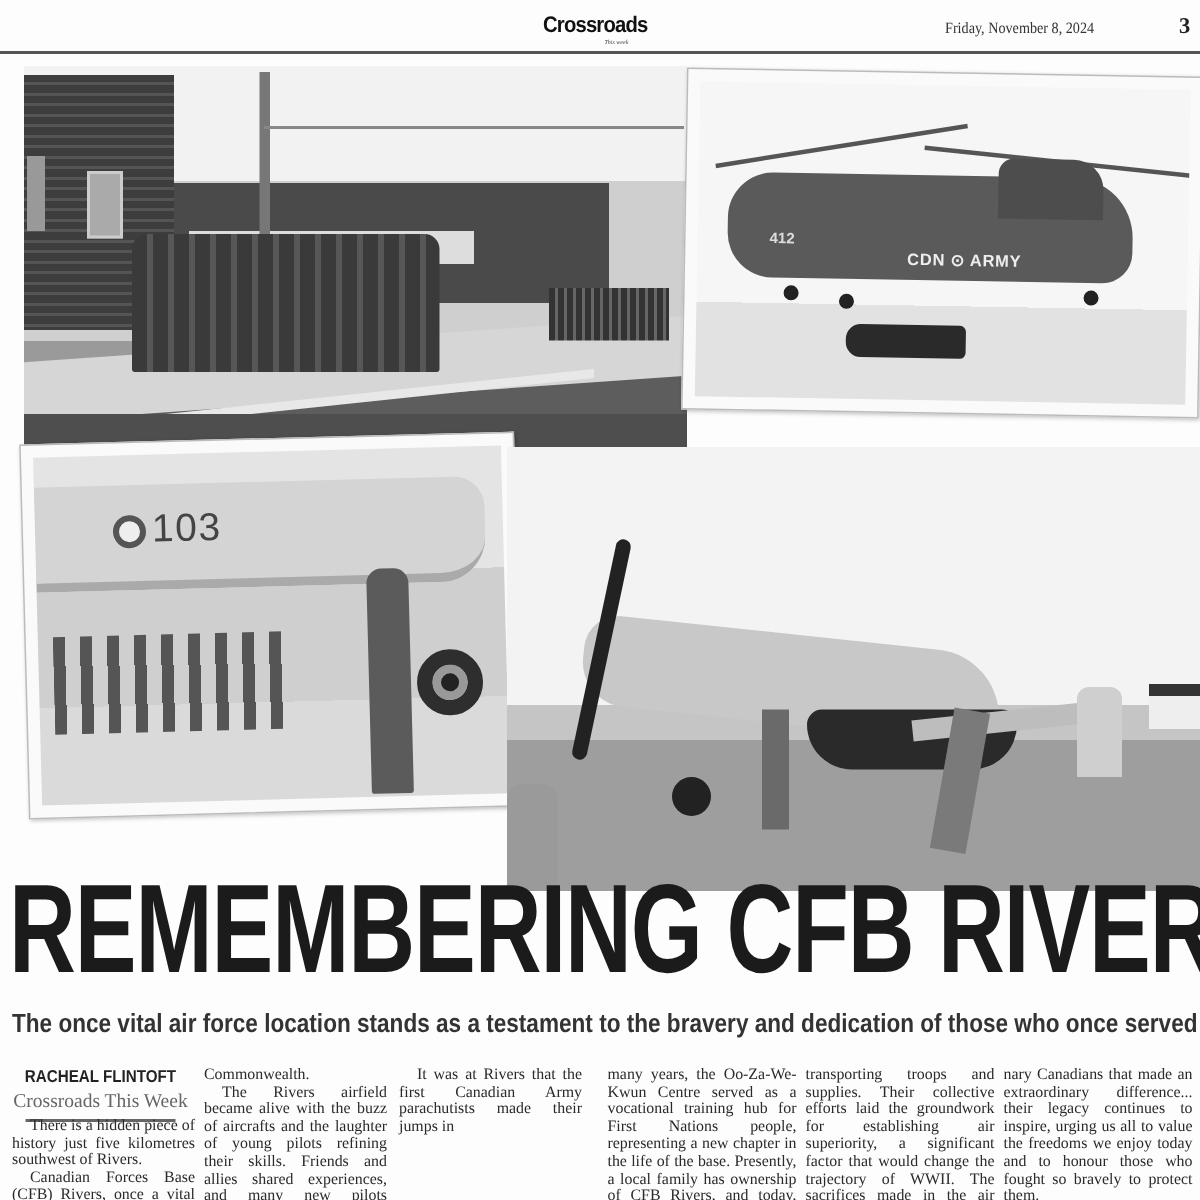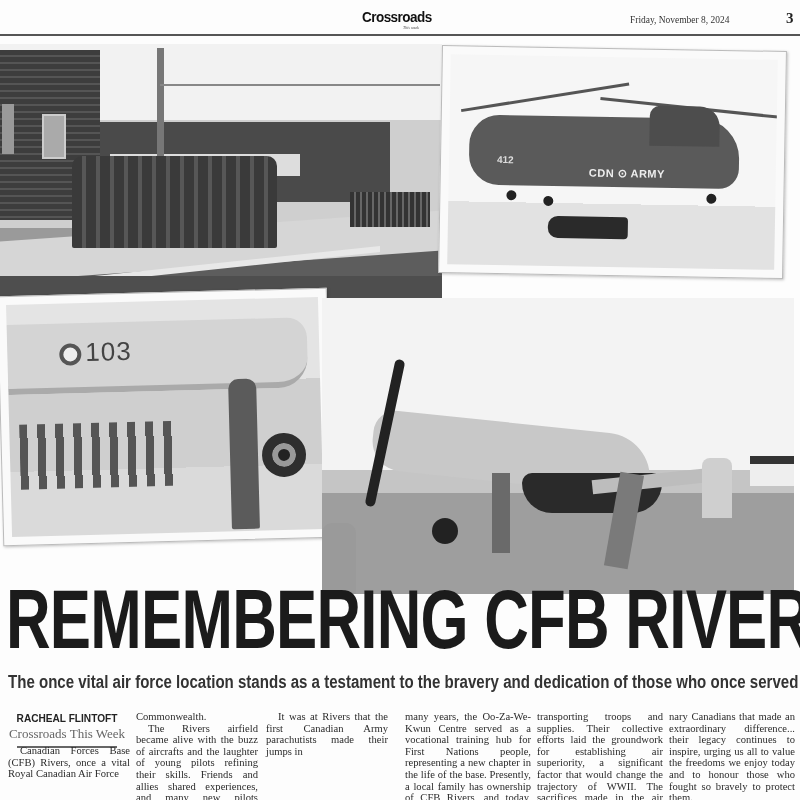--- a/index.html
+++ b/index.html
@@ -6,21 +6,21 @@
   html, body { width: 800px; height: 800px; overflow: hidden; background: #fdfdfd; }
   body { position: relative; font-family: "DejaVu Serif", serif; color: #1e1e1e; }
 
   .masthead { position: absolute; left: 0; top: 0; width: 800px; height: 34px; }
   .masthead .logo { position: absolute; left: 362px; top: 8px; font-family: "Liberation Sans", sans-serif; font-weight: bold; font-size: 15px; letter-spacing: -0.6px; color: #111; transform: scaleX(0.9); transform-origin: left; }
   .masthead .logo-sub { position: absolute; left: 403px; top: 25px; font-family: "Liberation Serif", serif; font-style: italic; font-size: 4px; color: #444; }
   .masthead .date { position: absolute; left: 630px; top: 14px; font-family: "Liberation Serif", serif; font-size: 10.5px; color: #333; transform: scaleX(0.9); transform-origin: left; }
   .masthead .page-num { position: absolute; left: 786px; top: 10px; font-family: "Liberation Serif", serif; font-weight: bold; font-size: 15px; color: #222; }
   .rule-top { position: absolute; left: 0; top: 34px; width: 800px; height: 1.5px; background: #555; }
 
-  .photos { position: absolute; left: 0; top: 36px; width: 740px; height: 534px; }
+  .photos { position: absolute; left: 16px; top: 36px; width: 740px; height: 534px; }
   .photo { position: absolute; overflow: hidden; }
   .photo.framed { background: #fafafa; border: 1px solid #bbb; box-shadow: 1px 1px 3px rgba(0,0,0,0.25); padding: 8px; }
   .photo .inner { width: 100%; height: 100%; position: relative; overflow: hidden; }
 
   
   #p1 { left: 0; top: 8px; width: 442px; height: 255px; background: linear-gradient(#f2f2f2 0 30%, #cfcfcf 30% 72%, #9a9a9a 72% 80%, #5d5d5d 80%); }
   #p1 .bldg-left { position: absolute; left: 0; top: 6px; width: 100px; height: 170px; background: repeating-linear-gradient(#3d3d3d 0 5px, #555 5px 7px); }
   #p1 .win1 { position: absolute; left: 2px; top: 60px; width: 12px; height: 50px; background: #999; }
   #p1 .win2 { position: absolute; left: 42px; top: 70px; width: 24px; height: 45px; background: #aaa; border: 2px solid #ccc; }
   #p1 .hangar { position: absolute; left: 100px; top: 78px; width: 290px; height: 80px; background: #4a4a4a; }
@@ -158,20 +158,21 @@
 <h1 class="headline">REMEMBERING CFB RIVERS</h1>
 <h2 class="deck">The once vital air force location stands as a testament to the bravery and dedication of those who once served there</h2>
 
 <div class="byline-block">
   <span class="byline-name">RACHEAL FLINTOFT</span>
   <span class="byline-org">Crossroads This Week</span>
   <div class="byline-rule"></div>
 </div>
 
 <div class="col" id="col1">
+  <p class="indent">There is a hidden piece of history just five kilometres southwest of Rivers.</p>
   <p class="indent">Canadian Forces Base (CFB) Rivers, once a vital Royal Canadian Air Force</p>
 </div>
 <div class="col" id="col2">
   <p>Commonwealth.</p>
   <p class="indent">The Rivers airfield became alive with the buzz of aircrafts and the laughter of young pilots refining their skills. Friends and allies shared experiences, and many new pilots struggled with training under Manitoba</p>
 </div>
 <div class="col" id="col3">
   <p class="indent">It was at Rivers that the first Canadian Army parachutists made their jumps in</p>
 </div>
 <div class="col" id="col4">

